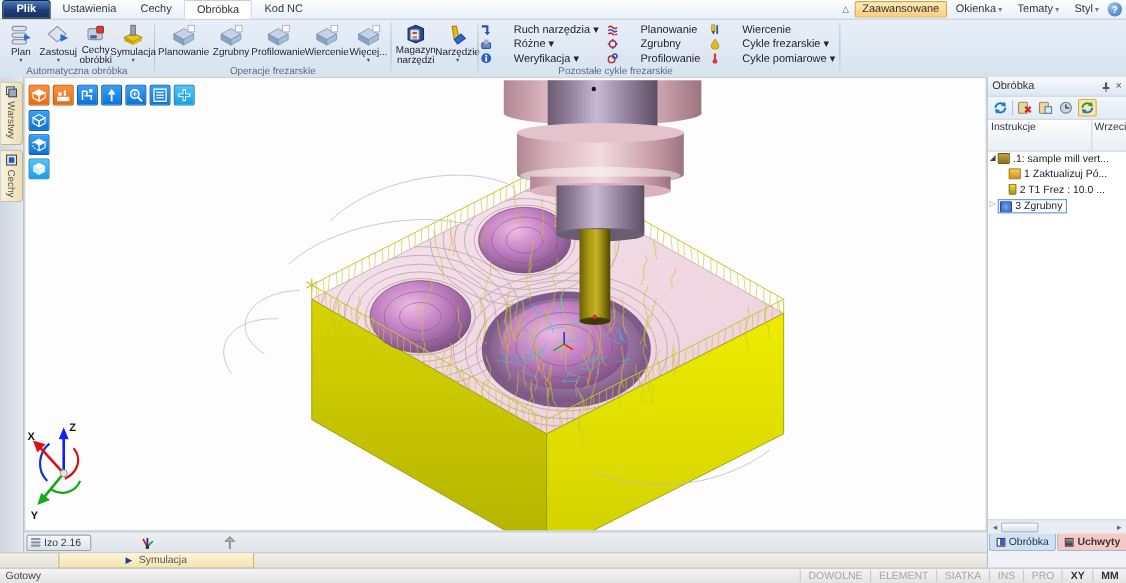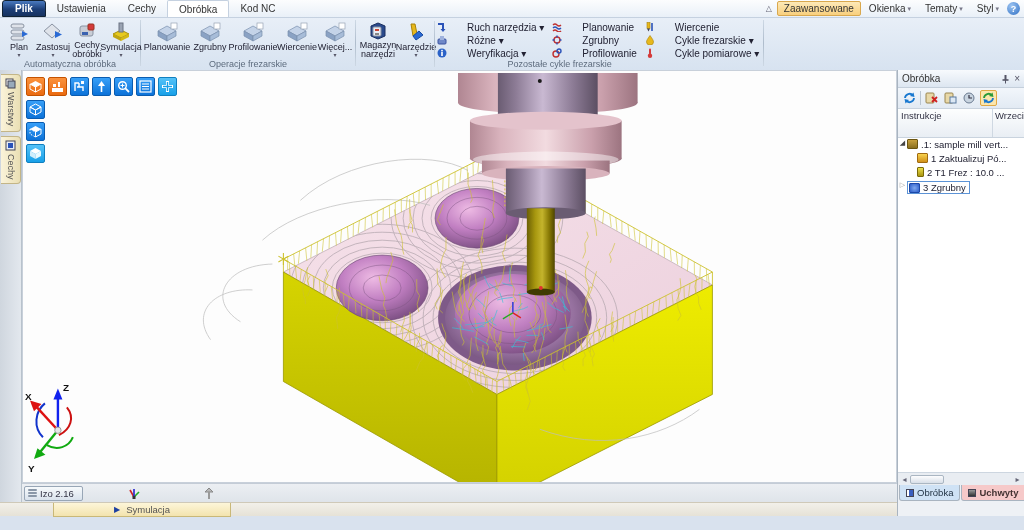--- a/index.html
+++ b/index.html
@@ -1004,14 +1004,26 @@
         <line x1="6" y1="5" x2="6" y2="12" stroke="#999" stroke-width="2"></line>
       </svg>
   </div>
   <div id="bar-sym">
     <span class="sym-tab">
       <span class="play-ic">▶</span>
       <span>Symulacja</span>
     </span>
   </div>
 
+  <div id="status-bar">
+    <span id="status-left">Gotowy</span>
+    <span id="status-right">
+      <span class="seg">DOWOLNE</span>
+      <span class="seg">ELEMENT</span>
+      <span class="seg">SIATKA</span>
+      <span class="seg">INS</span>
+      <span class="seg">PRO</span>
+      <span class="seg strong">XY</span>
+      <span class="seg strong">MM</span>
+    </span>
+  </div>
 
 </div>
 
 </body></html>

